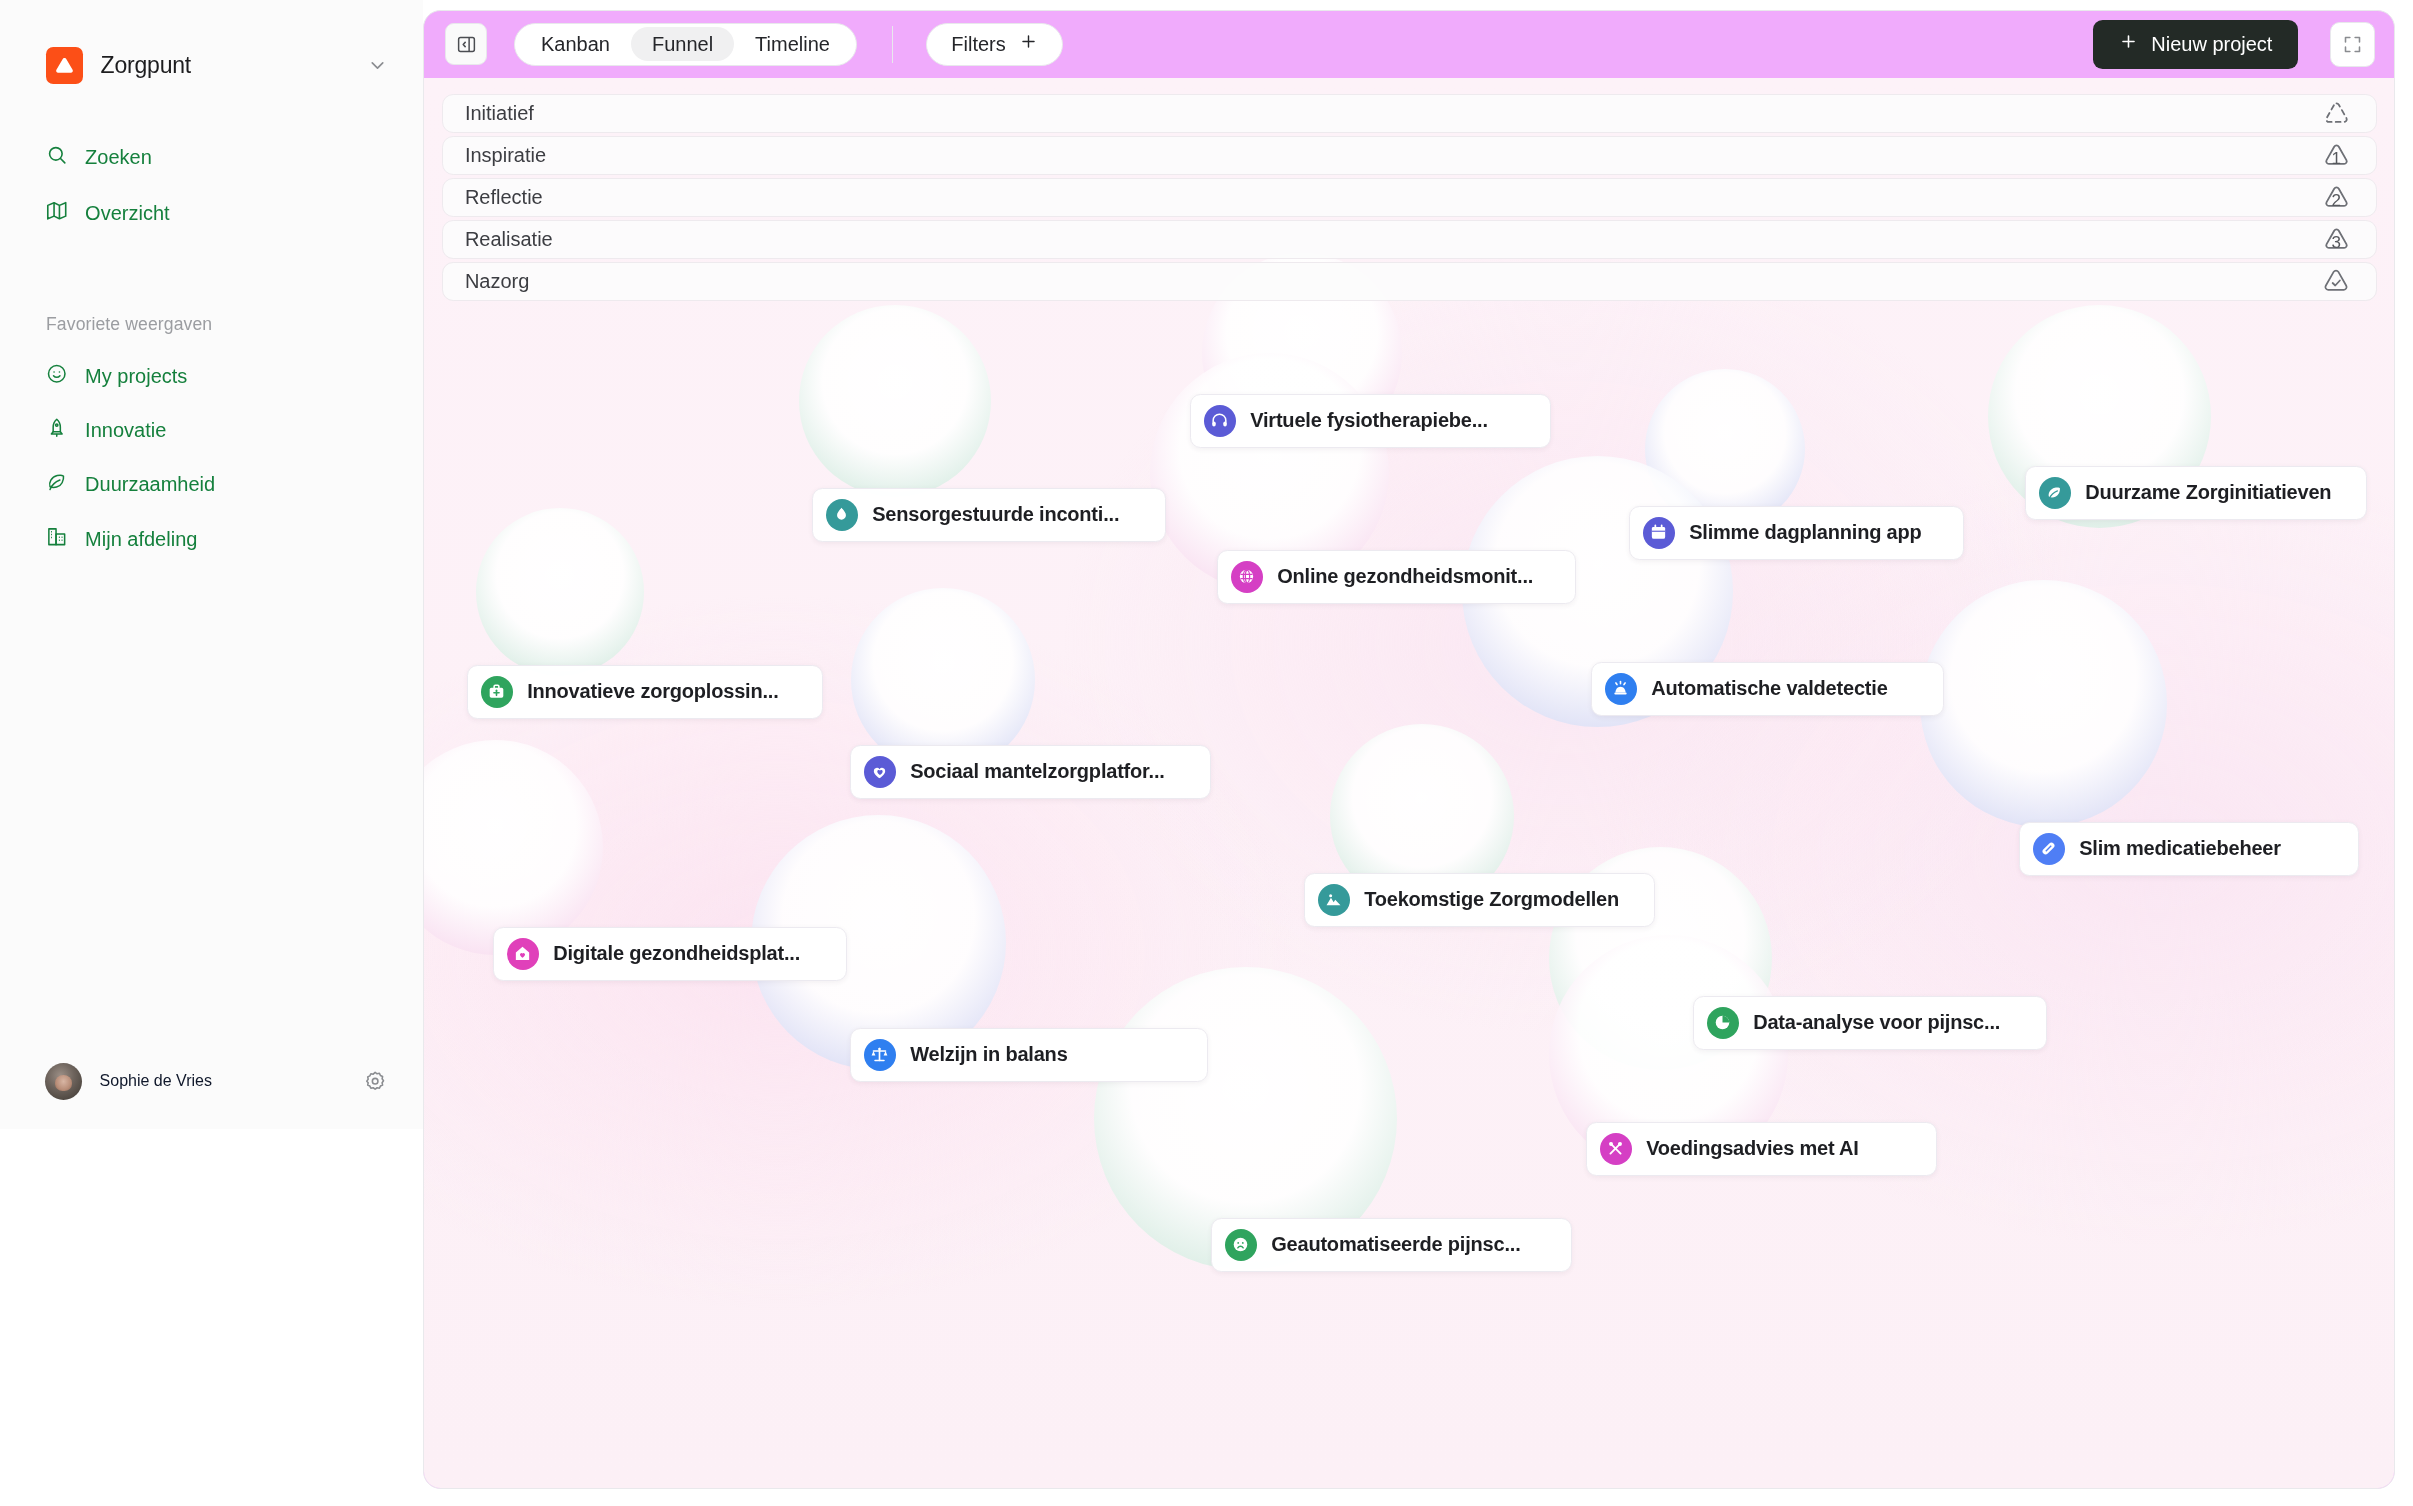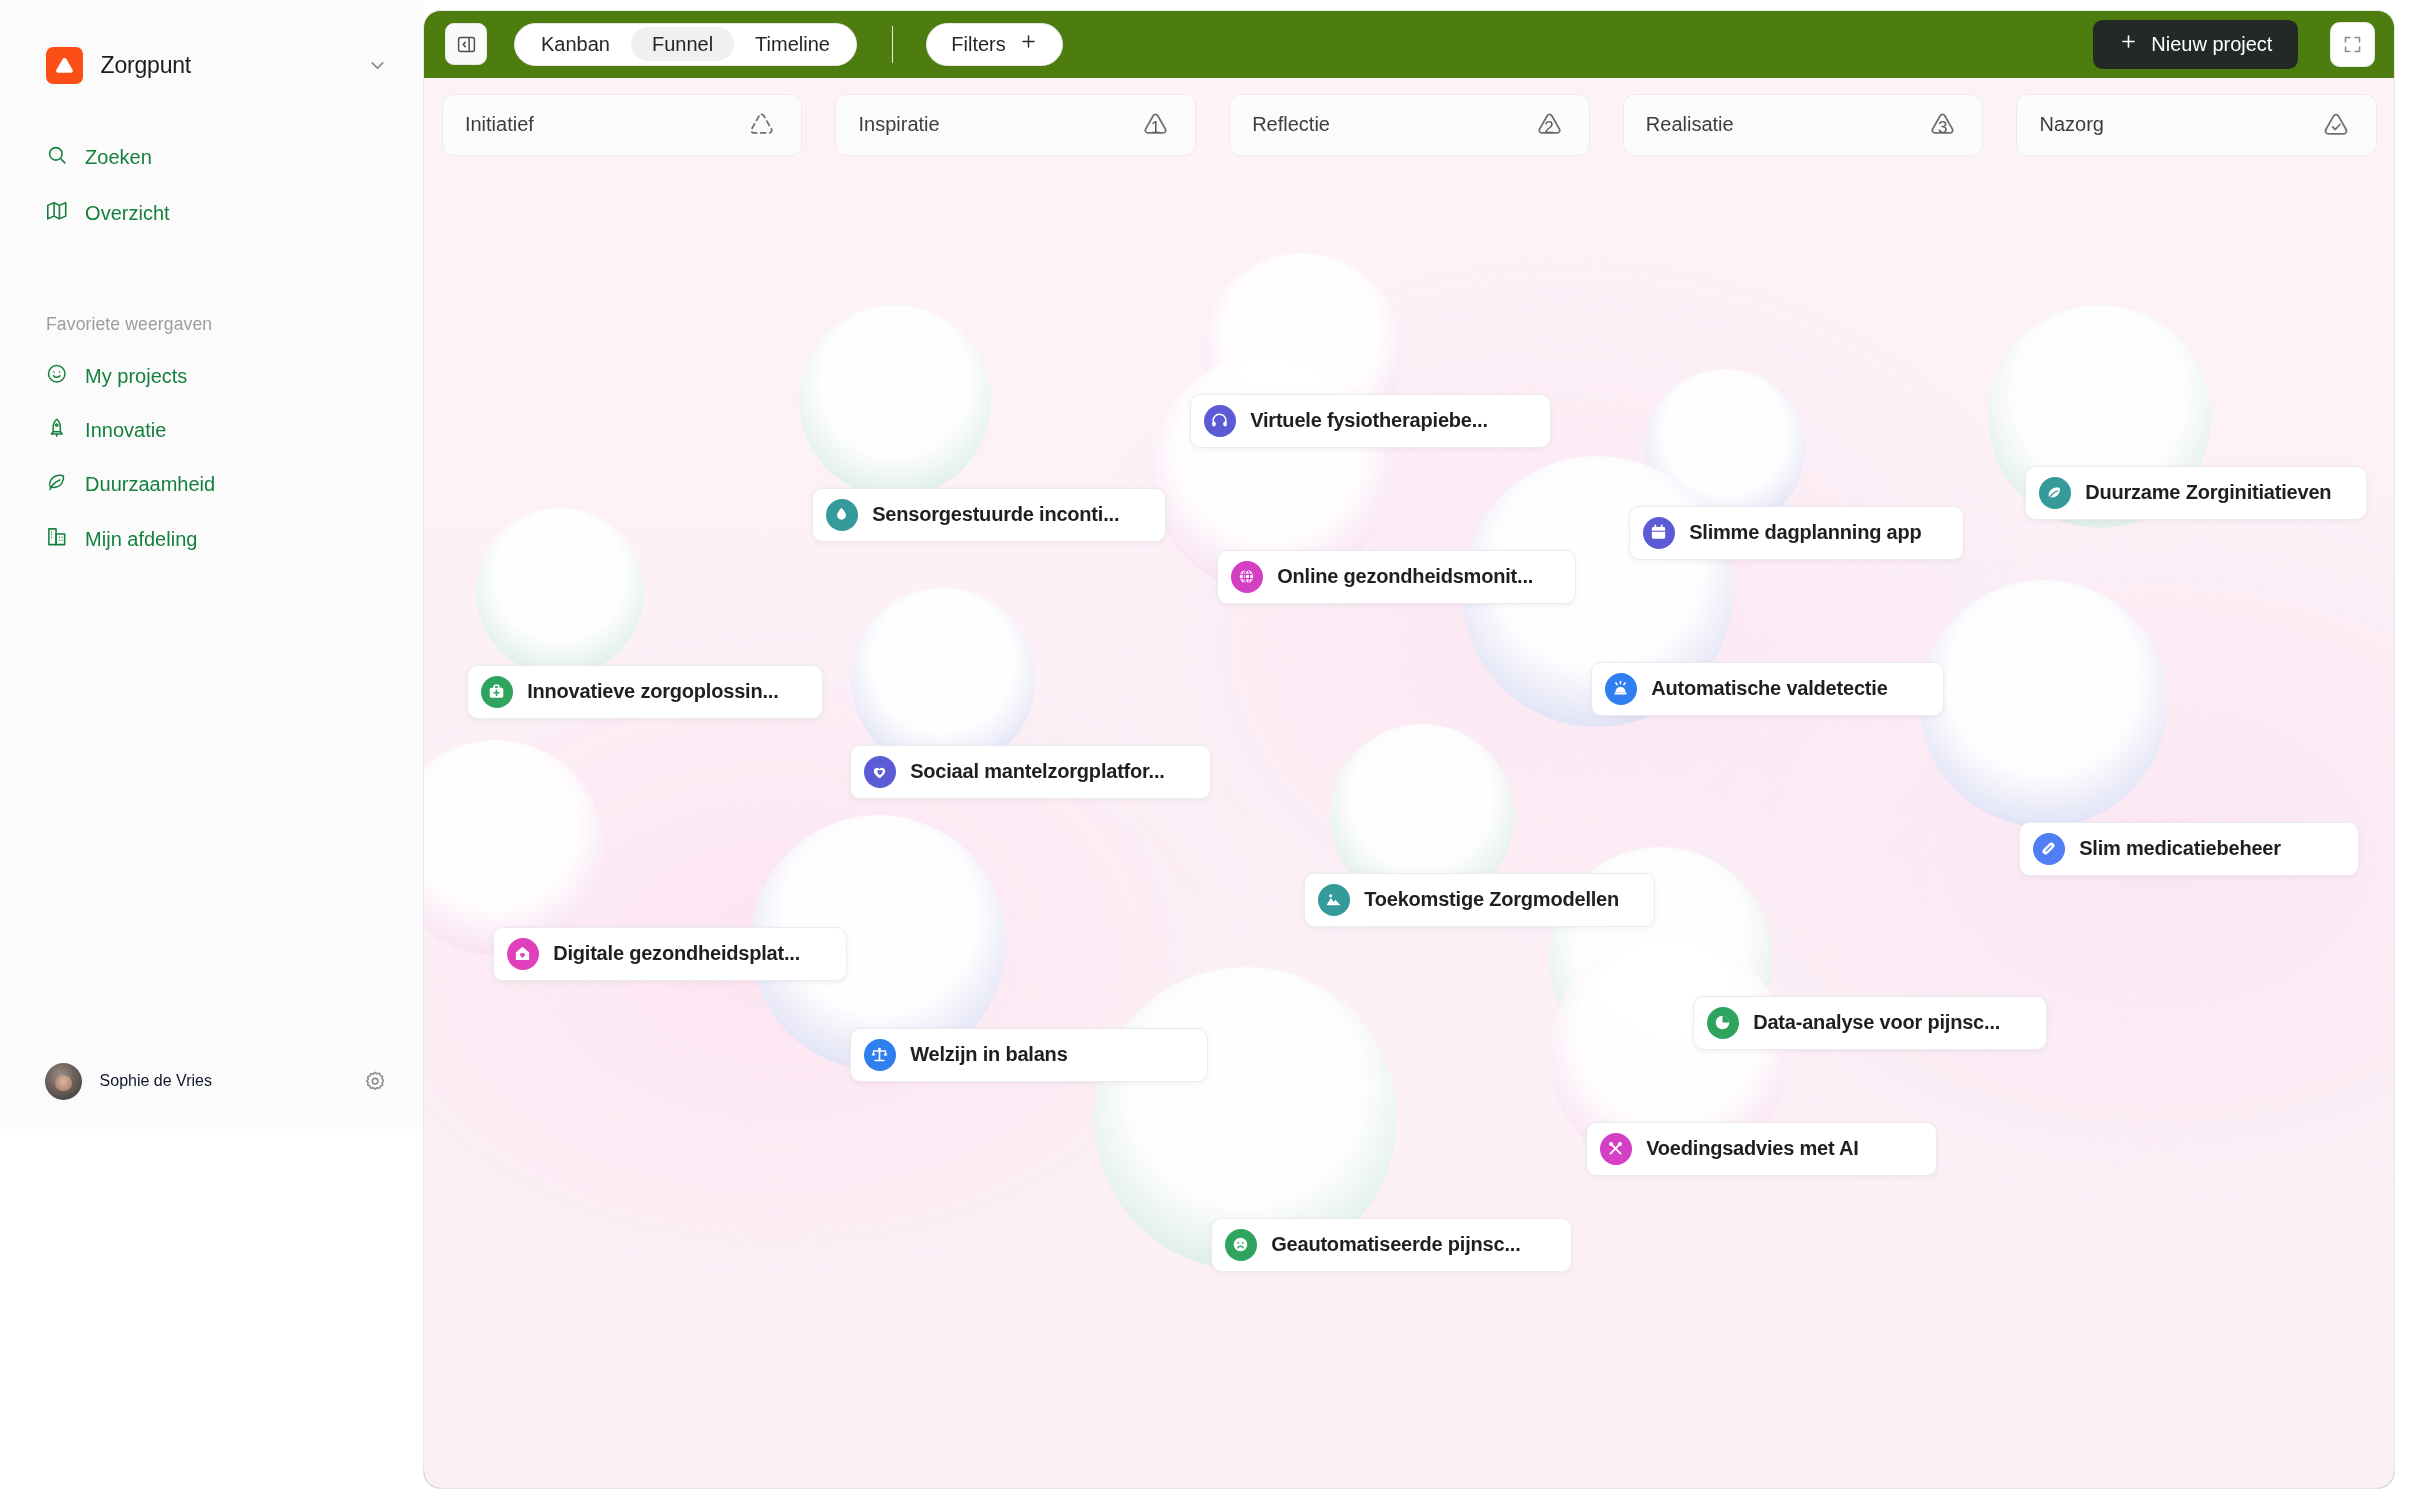--- a/index.html
+++ b/index.html
@@ -72,21 +72,21 @@
   .user-name { font-size: 16px; color: #0f172a; flex: 1; }
   .gear { color: #8a8c90; display:flex; }
 
   
   .main {
     flex: 1; height: 1507px; padding: 9.6px 17.6px 17.6px 0;
     display: flex; flex-direction: column;
   }
   .board {
     flex: 1; border: 0.8px solid #e9e9ec; border-radius: 17.6px;
-    background: #4d7c0f; display: flex; flex-direction: column;
+    background: #f0abfc; display: flex; flex-direction: column;
     overflow: hidden;
   }
 
   
   .toolbar {
     height: 67px; flex: 0 0 67px;
     display: flex; align-items: center;
     padding: 0 19px 0 21px; gap: 14.4px;
   }
   .icon-btn {
@@ -132,21 +132,21 @@
     background:
       radial-gradient(718px 495px at 18% 62%, rgba(252,226,240,0.85) 0%, rgba(252,230,243,0) 72%),
       radial-gradient(718px 559px at 58% 40%, rgba(250,228,241,0.75) 0%, rgba(250,228,241,0) 70%),
       radial-gradient(798px 559px at 88% 55%, rgba(250,228,242,0.8) 0%, rgba(250,228,242,0) 70%),
       linear-gradient(180deg, #fdf2f8 0%, #fdf1f7 48%, #fcf0f6 100%);
   }
 
   
   .columns {
     position: absolute; top: 16px; left: 0; right: 0;
-    display: flex; padding: 0 17.6px; gap: 33px; z-index: 5;
+    display: flex; padding: 0 17.6px; gap: 3px; z-index: 5; flex-direction: column;
   }
   .col-head {
     flex: 1 1 0; height: 62px; background: rgba(252,252,252,0.92);
     border: 0.8px solid #eeeaee; border-radius: 11.2px;
     display: flex; align-items: center; justify-content: space-between;
     padding: 0 21px 0 22.3px;
   }
   .col-title { font-size: 20px; color: #3c3d42; }
   .col-badge { position: relative; width: 37px; height: 37px; display:flex; align-items:center; justify-content:center; color:#6e7076; }
   .col-badge .num {

